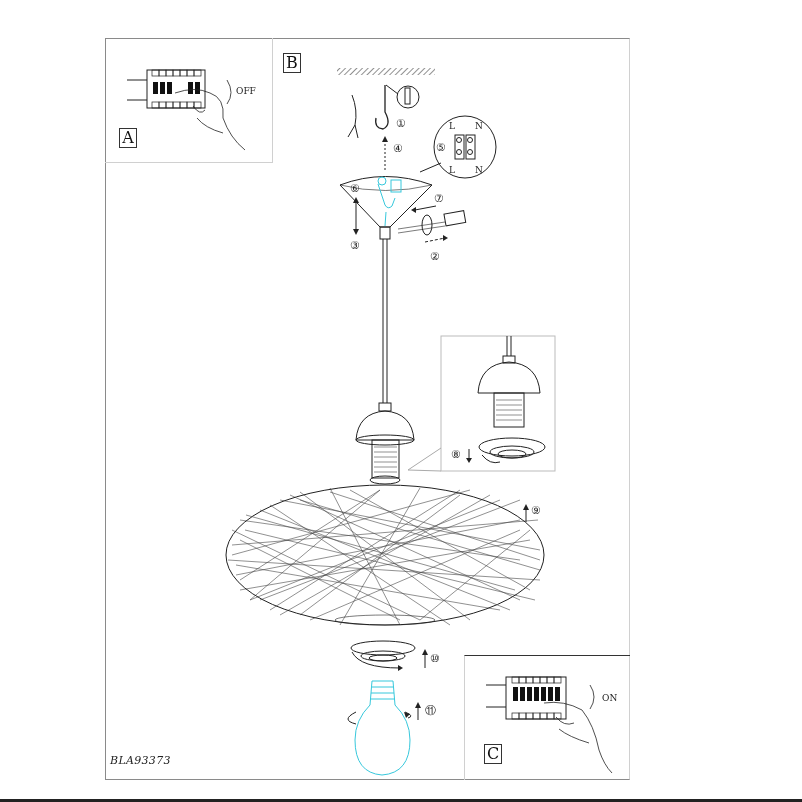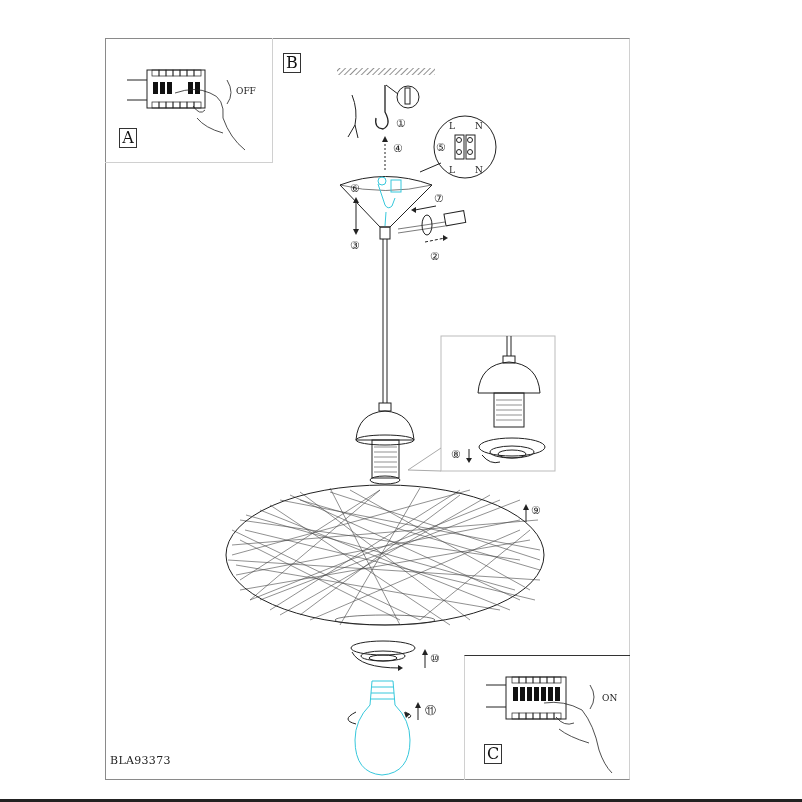--- a/index.html
+++ b/index.html
@@ -1,21 +1,21 @@
 <!DOCTYPE html>
 <html><head>
 <meta charset="utf-8">
 <style>
   html, body { margin:0; padding:0; background:#ffffff; }
   body { width:802px; height:802px; position:relative; overflow:hidden; font-family:"DejaVu Serif", serif; }
   .frame { position:absolute; left:105px; top:38px; width:525px; height:742px; border:1px solid #8a8a8a; border-right-color:#d0d0d0; box-sizing:border-box; }
   .panel-a { position:absolute; left:105px; top:38px; width:168px; height:125px; border-right:1px solid #d0d0d0; border-bottom:1px solid #d0d0d0; box-sizing:border-box; }
   .panel-c { position:absolute; left:464px; top:655px; width:166px; height:125px; border-left:1px solid #d0d0d0; border-top:1px solid #333; box-sizing:border-box; }
   .label-box { position:absolute; width:16px; height:18px; border:1px solid #333; font-size:16px; line-height:18px; text-align:center; color:#111; background:#fff; font-family:"DejaVu Serif", serif; }
-  .sku { position:absolute; left:110px; top:754px; font-size:11px; color:#222; font-family:"DejaVu Serif", serif; letter-spacing:0.3px; }
+  .sku { position:absolute; left:110px; top:754px; font-size:11px; color:#222; font-family:"DejaVu Serif", serif; letter-spacing:0.3px;font-style:italic; }
   .bottom-bar { position:absolute; left:0; top:799px; width:802px; height:3px; background:#222; }
   svg { position:absolute; overflow:visible; }
   .step { font-size:11px; font-family:"DejaVu Serif", serif; fill:#222; }
   .txt { font-size:9px; font-family:"DejaVu Serif", serif; fill:#222; }
 </style>
 </head>
 <body>
 
 <div class="frame"></div>
 

